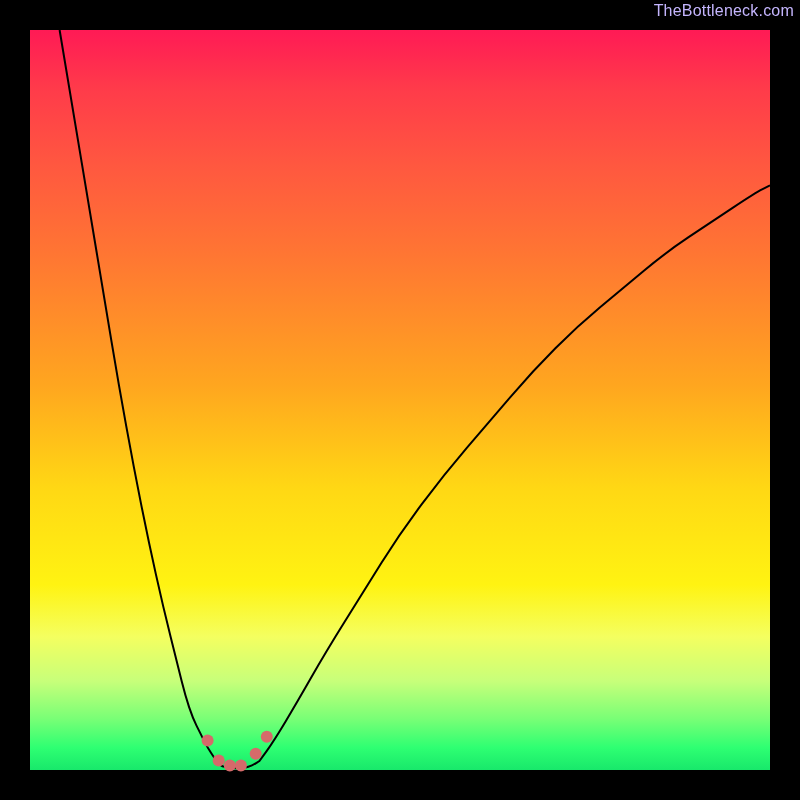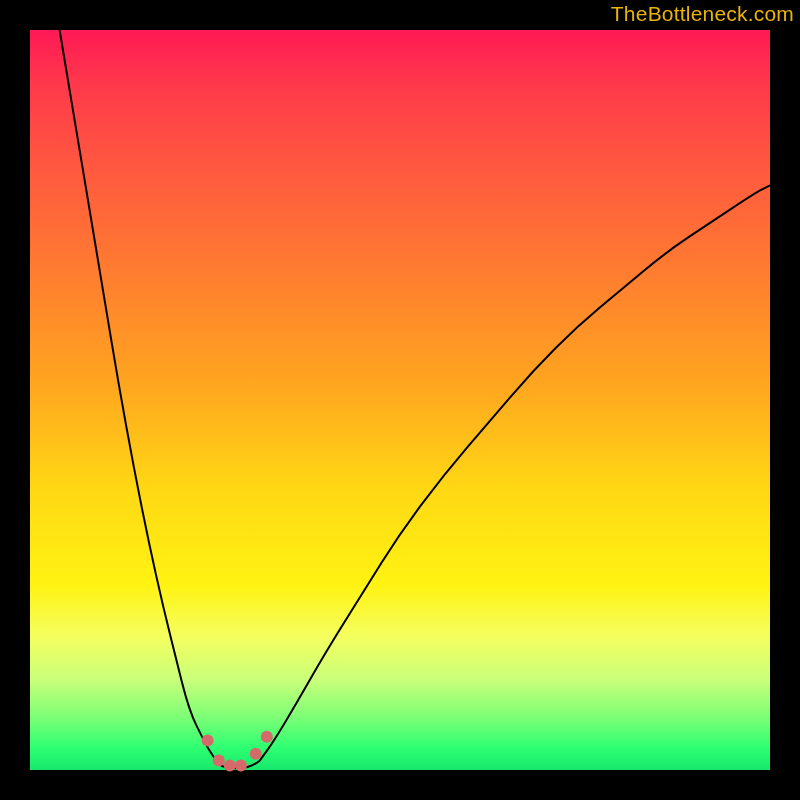--- a/index.html
+++ b/index.html
@@ -31,22 +31,22 @@
       #c7ff7a 88%,
       #7aff76 93%,
       #2eff72 97%,
       #18e86b 100%
     );
   }
   .watermark {
     position: absolute;
     top: 2px;
     right: 6px;
-    color: #eab308;
-    font-size: 21px;
+    color: #c4b5fd;
+    font-size: 16px;
     font-weight: 500;
     letter-spacing: 0.2px;
     user-select: none;
   }
   svg.curve {
     position: absolute;
     left: 0;
     top: 0;
     width: 740px;
     height: 740px;

